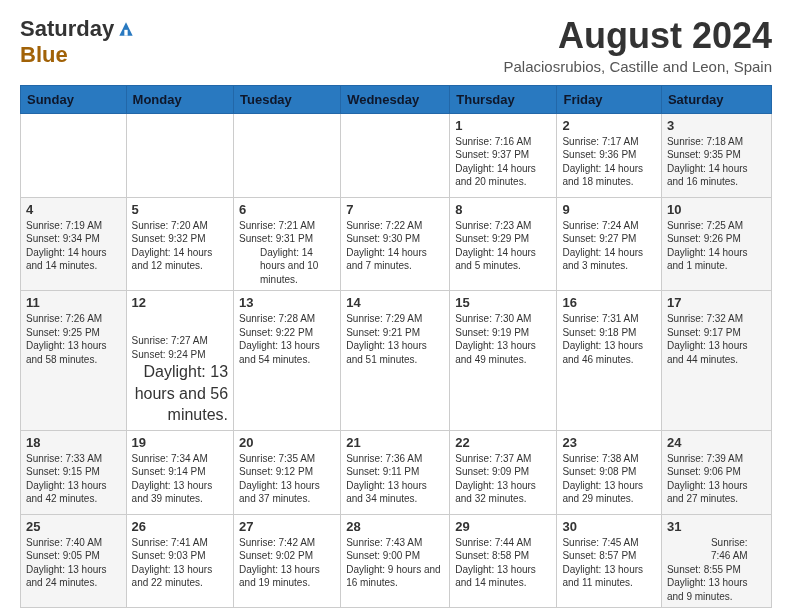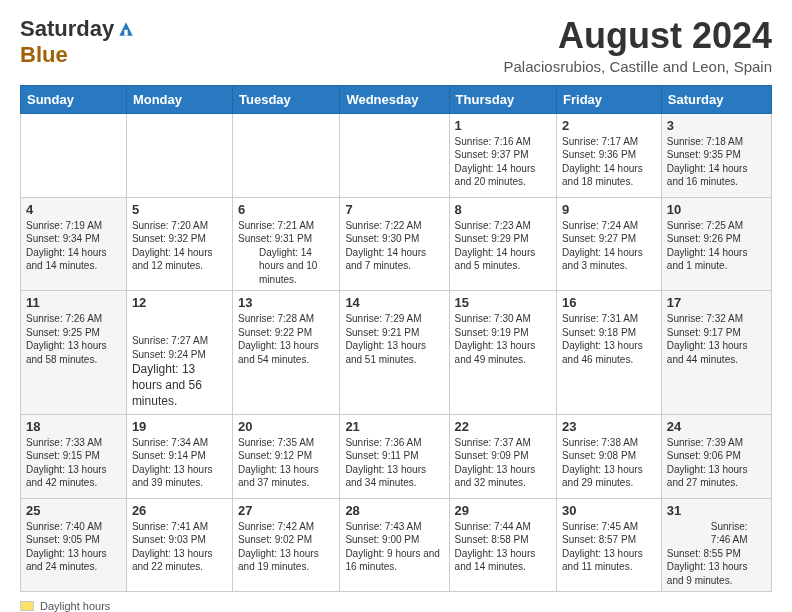--- a/index.html
+++ b/index.html
@@ -59,21 +59,21 @@
       margin-top: 2px;
       padding-left: 38px;
     }
     .calendar {
       width: 100%;
       border-collapse: collapse;
       border: 1px solid #ccc;
     }
     .calendar th {
       background-color: #2979c0;
-      color: #ffffff;
+      color: #0f172a;
       text-align: left;
       padding: 6px 6px;
       font-size: 13px;
       border: 1px solid #2267a8;
     }
     .calendar td {
       vertical-align: top;
       padding: 4px 5px;
       font-size: 10px;
       color: #333;
@@ -221,21 +221,21 @@
           <td class="weekend">
             <span class="day-num">11</span>
             <div style="font-size: 10px; line-height: 1.35;">Sunrise: 7:26 AM</div>
             <div style="font-size: 10px; line-height: 1.35;">Sunset: 9:25 PM</div>
             <div style="font-size: 10px; line-height: 1.35;">Daylight: 13 hours and 58 minutes.</div>
           </td>
           <td>
             <span class="day-num">12</span>
             <div style="font-size: 10px; line-height: 1.35; margin-top: 24px;">Sunrise: 7:27 AM</div>
             <div style="font-size: 10px; line-height: 1.35;">Sunset: 9:24 PM</div>
-            <div style="font-size: 12px; line-height: 1.35;">Daylight: 13 hours and 56 minutes.</div>
+            <div style="font-size: 16px; line-height: 1.35; text-align: right;">Daylight: 13 hours and 56 minutes.</div>
           </td>
           <td>
             <span class="day-num">13</span>
             <div style="font-size: 10px; line-height: 1.35;">Sunrise: 7:28 AM</div>
             <div style="font-size: 10px; line-height: 1.35;">Sunset: 9:22 PM</div>
             <div style="font-size: 10px; line-height: 1.35;">Daylight: 13 hours and 54 minutes.</div>
           </td>
           <td>
             <span class="day-num">14</span>
             <div style="font-size: 10px; line-height: 1.35;">Sunrise: 7:29 AM</div>

